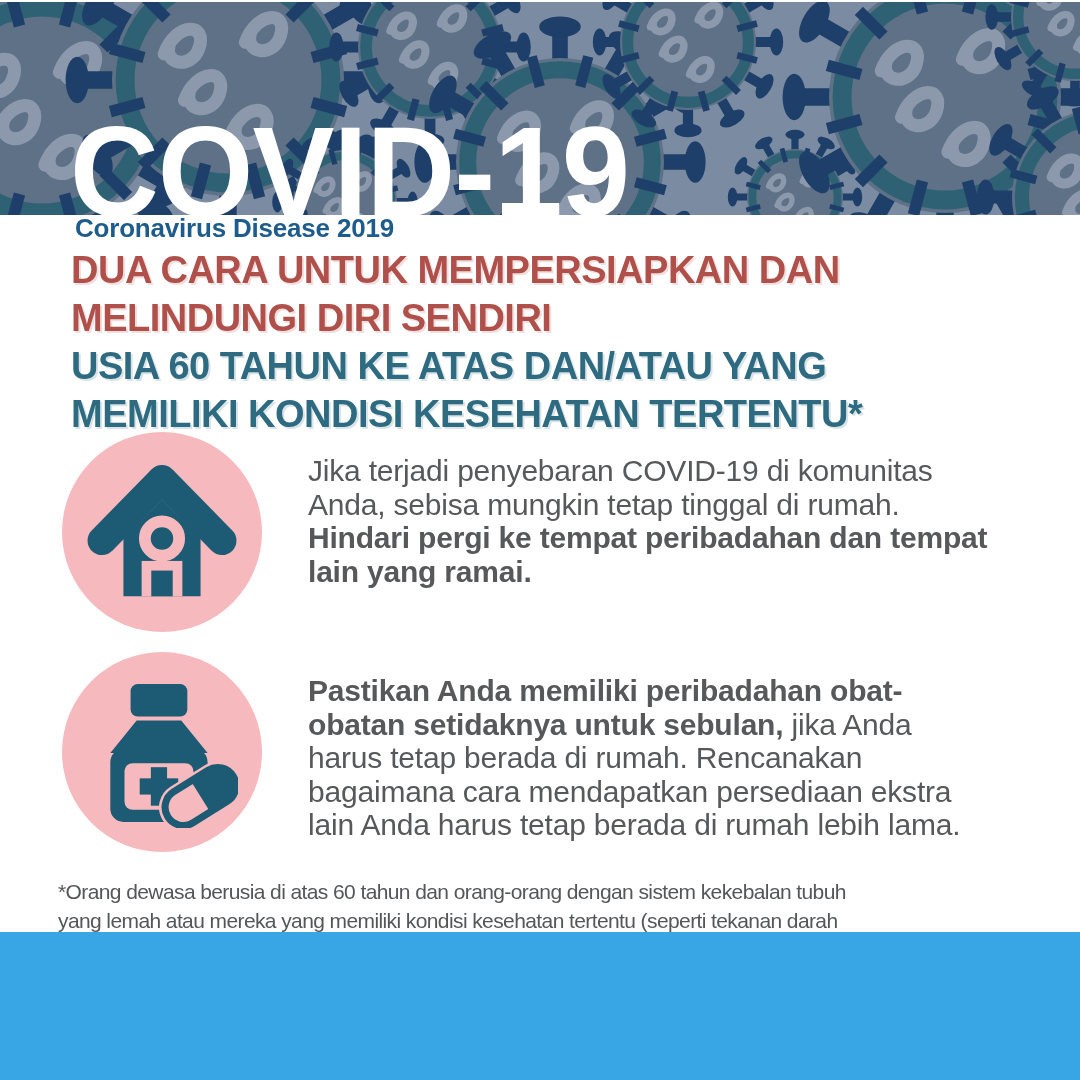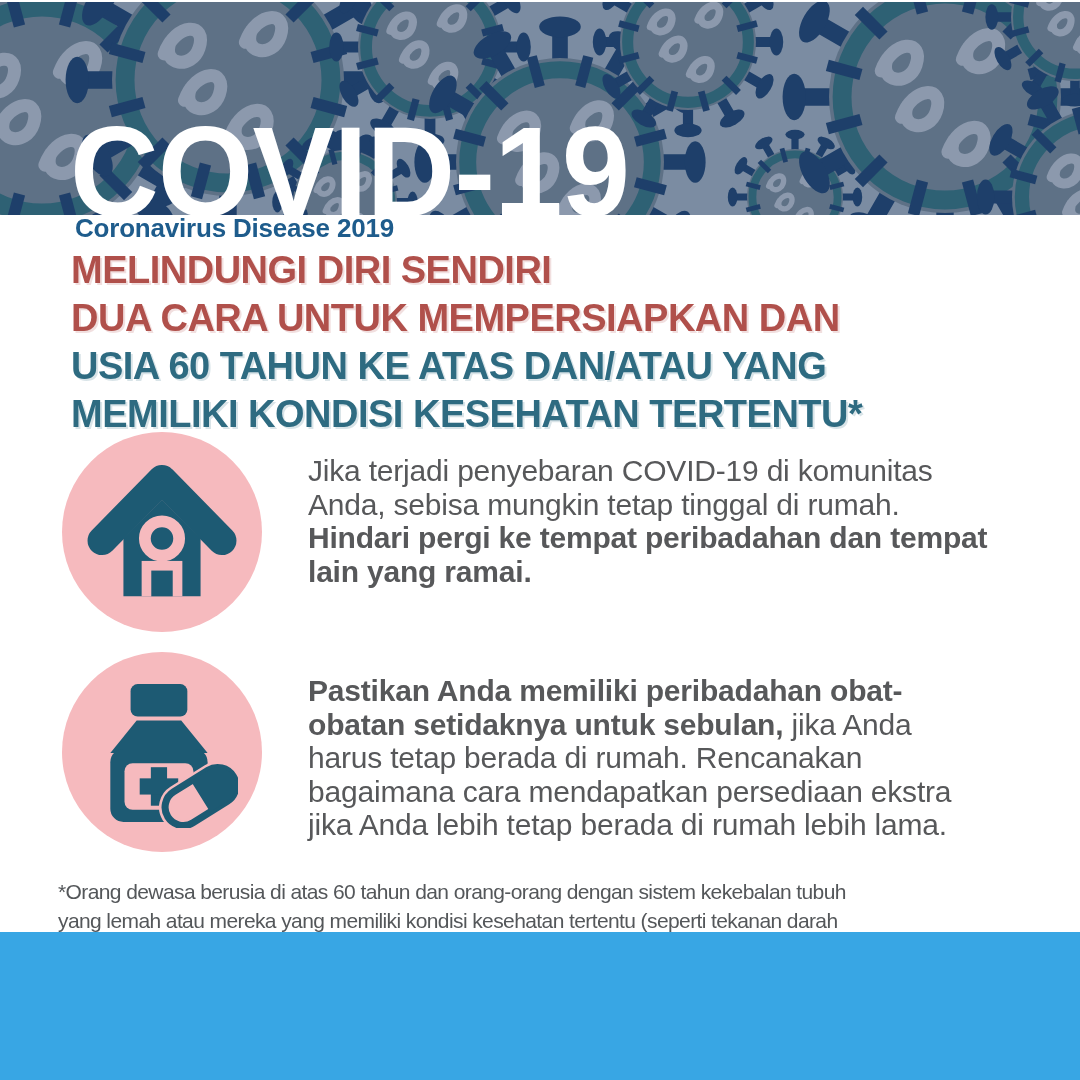--- a/index.html
+++ b/index.html
@@ -103,22 +103,22 @@
       <use href="#virus" transform="translate(945,95) scale(1.45)"></use>
       <use href="#virus" transform="translate(1075,15) scale(0.8)"></use>
       <use href="#virus" transform="translate(1100,195) scale(1.1)"></use>
     </svg>
     <h1 class="covid-title">COVID-19</h1>
   </header>
 
   <div class="subtitle">Coronavirus Disease 2019</div>
 
   <div class="headings">
+    <div class="h-red">DUA CARA UNTUK MEMPERSIAPKAN DAN</div>
     <div class="h-red">MELINDUNGI DIRI SENDIRI</div>
-    <div class="h-red">DUA CARA UNTUK MEMPERSIAPKAN DAN</div>
     <div class="h-teal">USIA 60 TAHUN KE ATAS DAN/ATAU YANG</div>
     <div class="h-teal">MEMILIKI KONDISI KESEHATAN TERTENTU*</div>
   </div>
 
   <section class="item item-1">
     <div class="icon-circle">
       <svg width="150" height="150" viewBox="0 0 140 140" aria-hidden="true">
         <path d="M14 78 L70 21 L126 78" fill="none" stroke="#1d5a73" stroke-width="27" stroke-linecap="round" stroke-linejoin="round"></path>
         <path d="M34 76 L70 40 L106 76 L106 130 L34 130 Z" fill="#1d5a73"></path>
         <circle cx="70" cy="76" r="16" fill="none" stroke="#f6babe" stroke-width="11"></circle>
@@ -138,21 +138,21 @@
         <rect x="38" y="86" width="68" height="46" rx="8" fill="#f6babe"></rect>
         <rect x="64" y="90" width="16" height="38" fill="#1d5a73"></rect>
         <rect x="53" y="101" width="38" height="16" fill="#1d5a73"></rect>
         <g transform="translate(113,119) rotate(-32)">
           <rect x="-38" y="-18" width="76" height="36" rx="18" fill="#f6babe" stroke="#f6babe" stroke-width="12"></rect>
           <rect x="-38" y="-18" width="76" height="36" rx="18" fill="none" stroke="#1d5a73" stroke-width="7"></rect>
           <path d="M0 -18 H20 A18 18 0 0 1 20 18 H0 Z" fill="#1d5a73"></path>
         </g>
       </svg>
     </div>
-    <p class="item-text"><strong>Pastikan Anda memiliki peribadahan obat-obatan setidaknya untuk sebulan,</strong><span> jika Anda harus tetap berada di rumah. Rencanakan bagaimana cara mendapatkan persediaan ekstra jika Anda lebih tetap berada di rumah lebih lama.</span></p>
+    <p class="item-text"><strong>Pastikan Anda memiliki peribadahan obat-obatan setidaknya untuk sebulan,</strong><span> jika Anda harus tetap berada di rumah. Rencanakan bagaimana cara mendapatkan persediaan ekstra lain Anda harus tetap berada di rumah lebih lama.</span></p>
   </section>
 
   <p class="footnote">*Orang dewasa berusia di atas 60 tahun dan orang-orang dengan sistem kekebalan tubuh yang lemah atau mereka yang memiliki kondisi kesehatan tertentu (seperti tekanan darah tinggi, diabetes, kanker, dan/atau penyakit paru-paru dan jantung) lebih berisiko.</p>
 
   <footer class="footer">
     
     
   </footer>
 
 </div>

